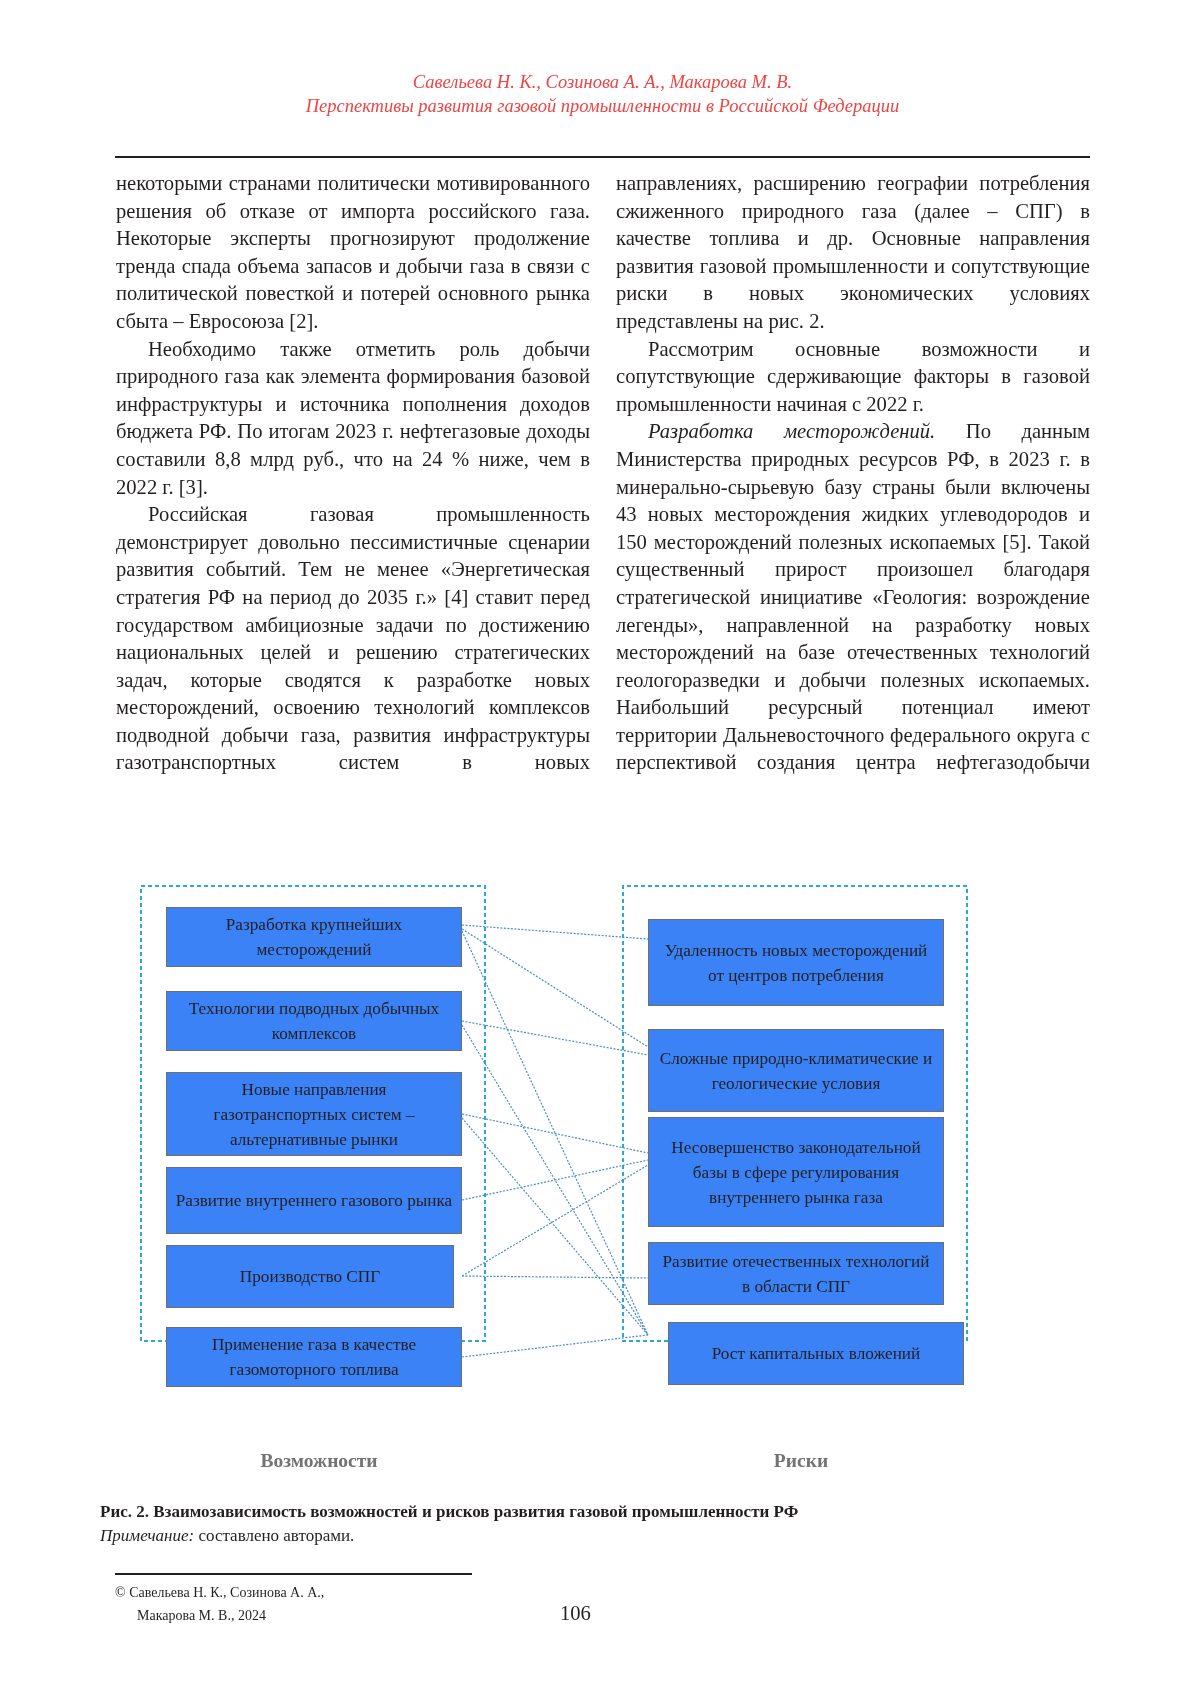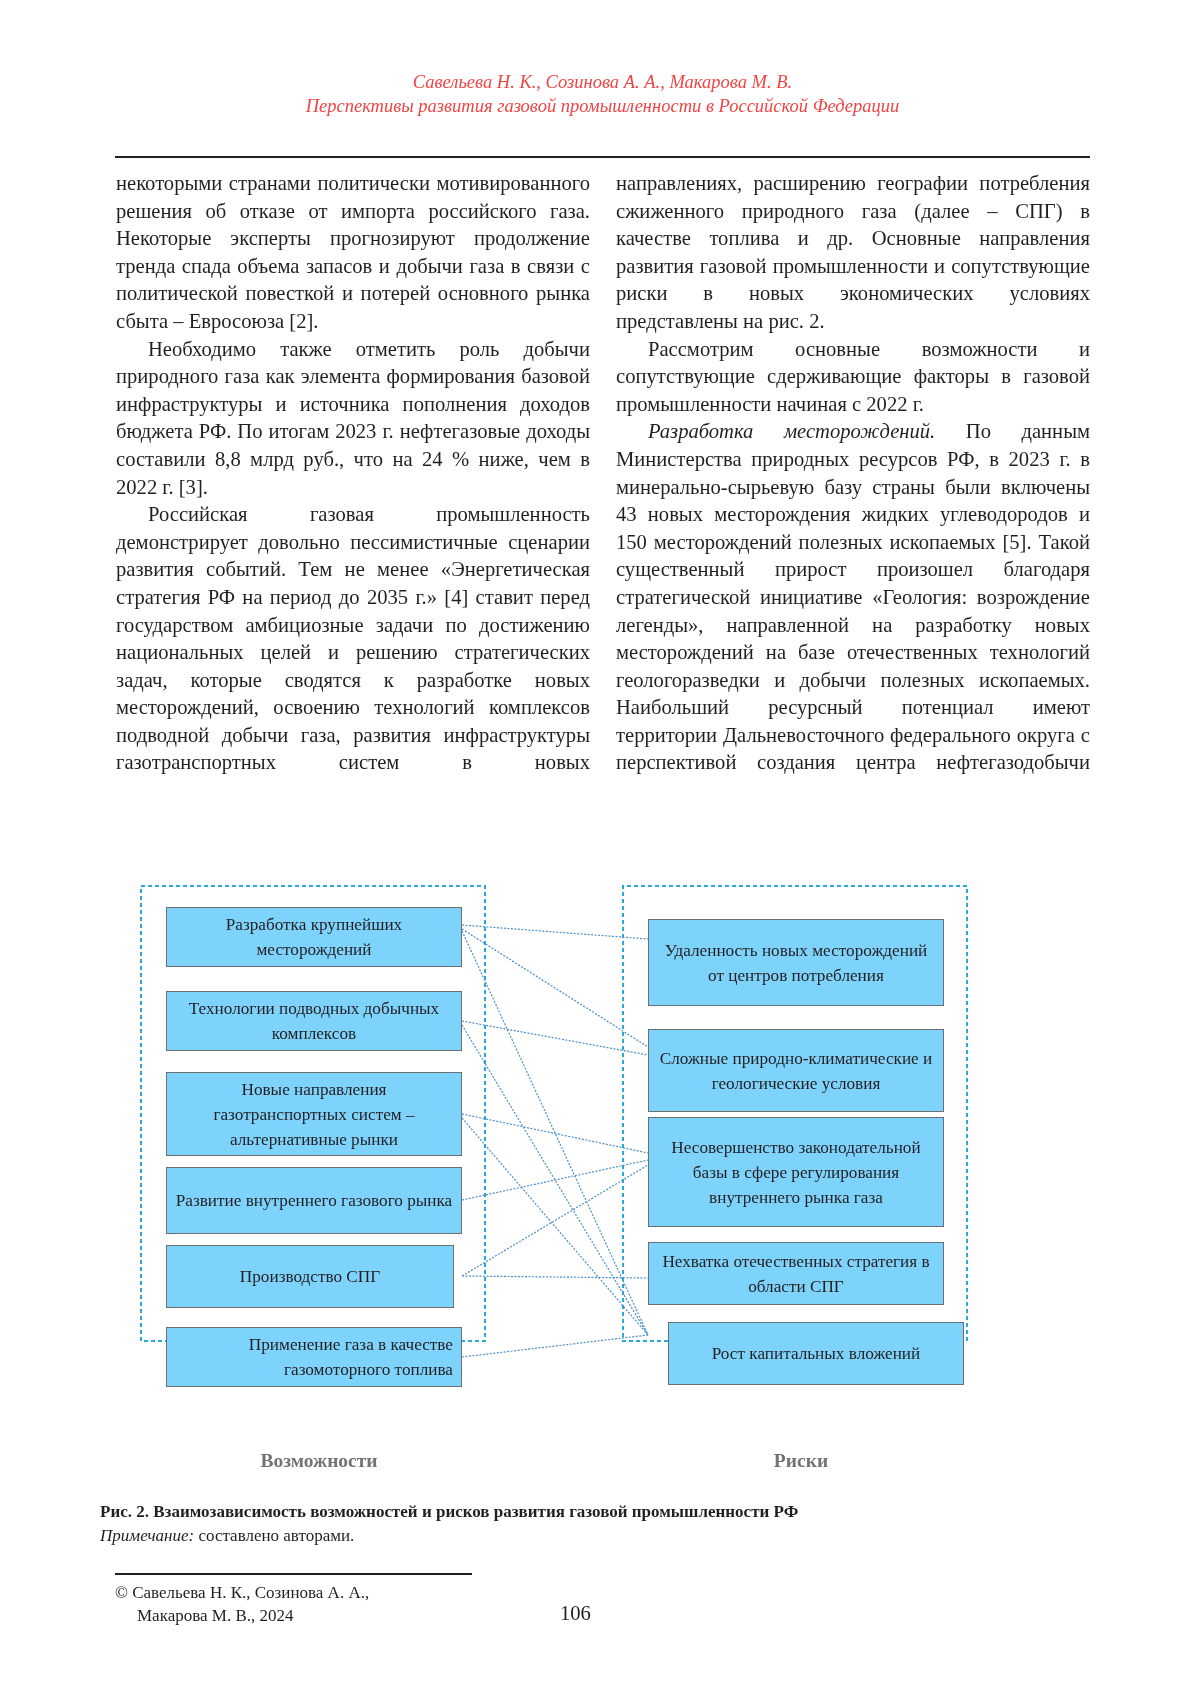--- a/index.html
+++ b/index.html
@@ -22,41 +22,41 @@
     .col p { margin: 0; }
     .col .indent { text-indent: 32px; }
     .col .last { text-align-last: justify; }
     .col-left { left: 116px; }
     .col-right { left: 616px; }
     .figure {
       position: absolute; left: 140px; top: 885px; width: 940px; height: 590px;
     }
     .figure svg { position: absolute; left: 0; top: 0; }
     .box {
-      position: absolute; background: #7dd3fc; border: 1.6px solid #6d6e71;
+      position: absolute; background: #3b82f6; border: 1.6px solid #6d6e71;
       box-sizing: border-box; display: flex; align-items: center; justify-content: center;
       text-align: center; font-size: 17.2px; line-height: 25px; color: #231f20;
       padding: 0 8px;
     }
     .group-label {
       position: absolute; font-family: "Liberation Serif", serif; font-weight: bold;
       font-size: 19.5px; color: #737373; text-align: center; background: #fff; padding: 0 6px;
     }
     .caption {
       position: absolute; left: 100px; top: 1500px; width: 1000px; text-align: left;
       font-size: 17px; line-height: 24px;
     }
     .caption .title { font-weight: bold; }
     .caption .note-label { font-style: italic; }
     .foot-rule {
       position: absolute; left: 115px; top: 1573px; width: 357px; height: 0;
       border-top: 2px solid #231f20;
     }
     .footnote {
-      position: absolute; left: 115px; top: 1581px; font-size: 17px; line-height: 23px;
+      position: absolute; left: 115px; top: 1581px; font-size: 14px; line-height: 23px;
     }
     .footnote .line2 { padding-left: 22px; }
     .page-number {
       position: absolute; left: 560px; top: 1602px; font-size: 20.6px;
     }
   </style>
 </head>
 <body>
 
 <div class="header">
@@ -104,35 +104,35 @@
     </div>
   <div class="box" style="left:26px; top:187px; width:296px; height:84px;">
       <span>Новые направления газотранспортных систем – альтернативные рынки</span>
     </div>
   <div class="box" style="left:26px; top:282px; width:296px; height:67px;">
       <span>Развитие внутреннего газового рынка</span>
     </div>
   <div class="box" style="left:26px; top:360px; width:288px; height:63px;">
       <span>Производство СПГ</span>
     </div>
-  <div class="box" style="left:26px; top:442px; width:296px; height:60px;text-align:right;">
+  <div class="box" style="left:26px; top:442px; width:296px; height:60px;">
       <span>Применение газа в качестве газомоторного топлива</span>
     </div>
 
   <div class="box" style="left:508px; top:34px; width:296px; height:87px;">
       <span>Удаленность новых месторождений от центров потребления</span>
     </div>
   <div class="box" style="left:508px; top:144px; width:296px; height:83px;">
       <span>Сложные природно-климатические и геологические условия</span>
     </div>
   <div class="box" style="left:508px; top:232px; width:296px; height:110px;">
       <span>Несовершенство законодательной базы в сфере регулирования внутреннего рынка газа</span>
     </div>
   <div class="box" style="left:508px; top:357px; width:296px; height:63px;">
-      <span>Нехватка отечественных стратегия в области СПГ</span>
+      <span>Развитие отечественных технологий в области СПГ</span>
     </div>
   <div class="box" style="left:508px; top:437px; width:296px; height:63px;margin-left:20px;">
       <span>Рост капитальных вложений</span>
     </div>
 
   <div class="group-label" style="left:110px; top:565px; width:126px;">Возможности</div>
   <div class="group-label" style="left:620px; top:565px; width:70px;">Риски</div>
 </div>
 
 <div class="caption">

